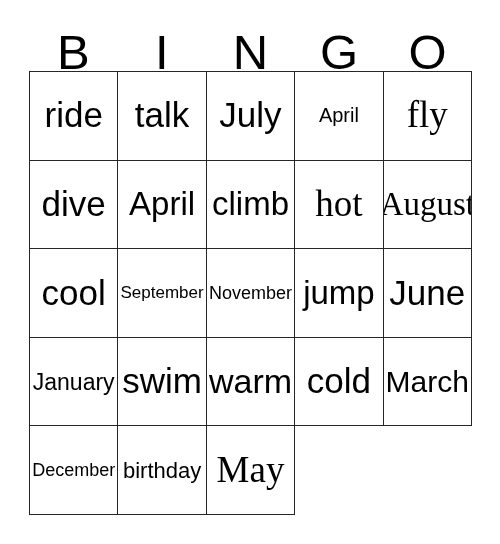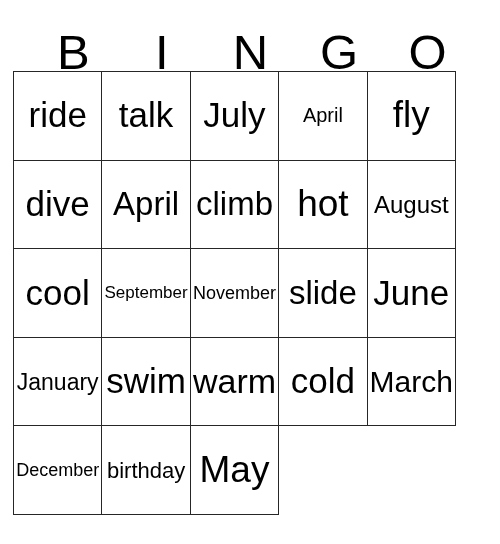--- a/index.html
+++ b/index.html
@@ -35,21 +35,21 @@
     align-items: flex-end;
     justify-content: center;
     font-size: 49px;
     line-height: 0.78;
     font-weight: 400;
     letter-spacing: 0;
     color: #000000;
   }
   #grid {
     position: absolute;
-    left: 13px;
+    left: 29px;
     top: 71px;
     width: 443px;
     height: 444px;
     border-top: 1px solid #262626;
     border-left: 1px solid #262626;
     box-sizing: border-box;
     display: grid;
     grid-template-columns: repeat(5, 1fr);
     grid-template-rows: repeat(5, 1fr);
   }
@@ -62,21 +62,21 @@
     justify-content: center;
     overflow: hidden;
     padding: 0 1px;
   }
   .cell-text {
     white-space: nowrap;
     line-height: 1.05;
     color: #000000;
     display: block;
   }
-  .len-3  { font-size: 37px; }
+  .len-3  { font-size: 37px; font-family: Liberation Serif, serif; }
   .len-4  { font-size: 35px; }
   .len-5  { font-size: 33px; }
   .len-6  { font-size: 28px; }
   .len-7  { font-size: 24px; }
   .len-8  { font-size: 22px; }
   .len-9  { font-size: 19px; }
 </style>
 </head>
 <body>
 
@@ -114,34 +114,34 @@
     <div class="cell">
         <span class="cell-text len-5">April</span>
       </div>
     <div class="cell">
         <span class="cell-text len-5">climb</span>
       </div>
     <div class="cell">
         <span class="cell-text len-3">hot</span>
       </div>
     <div class="cell">
-        <span class="cell-text len-6" style="font-size: 24px;">August</span>
+        <span class="cell-text len-6" style="font-size: 33px; font-family: Liberation Serif, serif;">August</span>
       </div>
 
     <div class="cell">
         <span class="cell-text len-4">cool</span>
       </div>
     <div class="cell">
         <span class="cell-text len-9" style="font-size: 17px;">September</span>
       </div>
     <div class="cell">
         <span class="cell-text len-8" style="font-size: 18px;">November</span>
       </div>
     <div class="cell">
-        <span class="cell-text len-5">slide</span>
+        <span class="cell-text len-5">jump</span>
       </div>
     <div class="cell">
         <span class="cell-text len-4">June</span>
       </div>
 
     <div class="cell">
         <span class="cell-text len-7" style="font-size: 23px;">January</span>
       </div>
     <div class="cell">
         <span class="cell-text len-4">swim</span>

